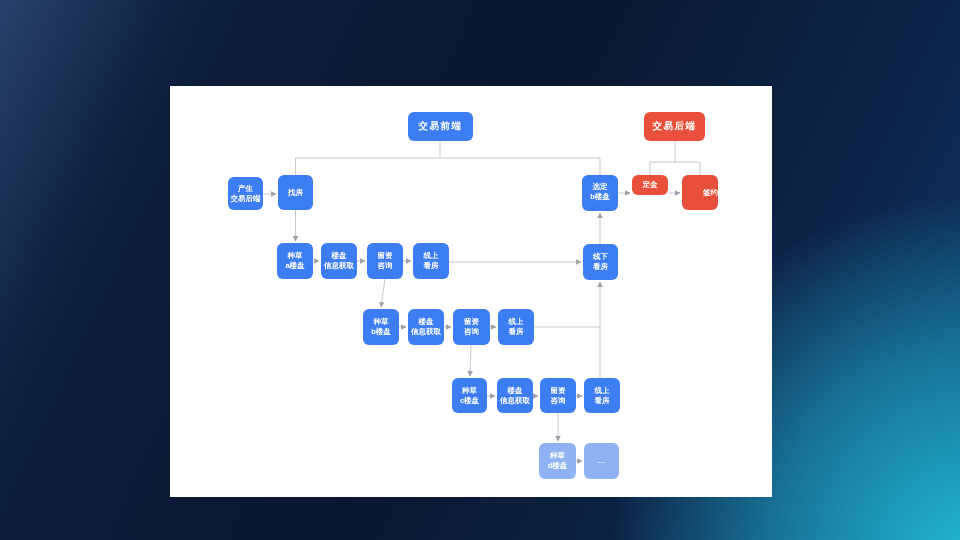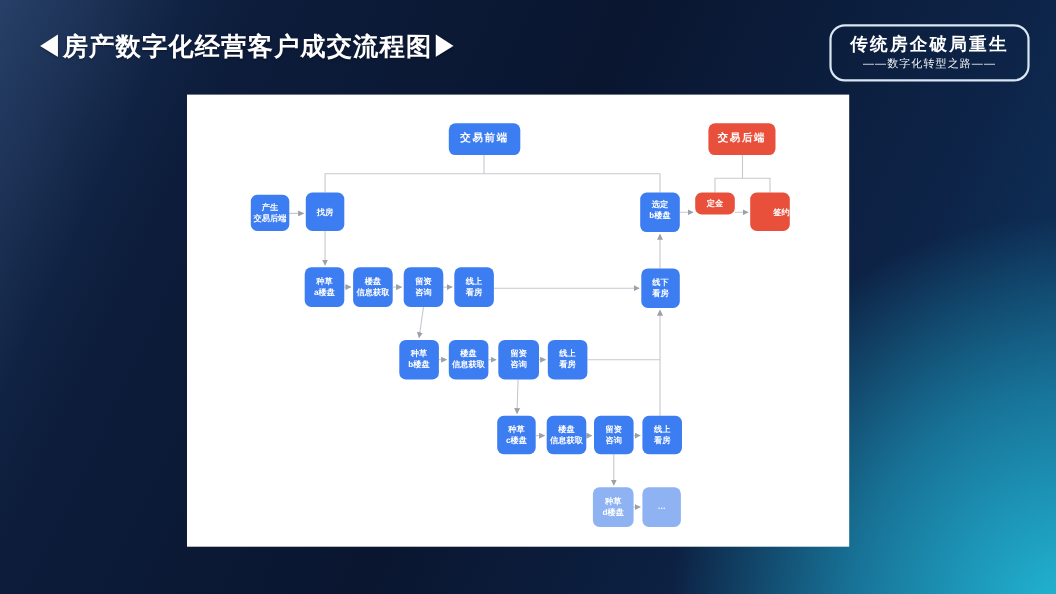--- a/index.html
+++ b/index.html
@@ -42,26 +42,21 @@
     position:absolute; left:0; bottom:13px; width:100%;
     text-align:center; color:#ccd6dc; font-size:13px; letter-spacing:2px;
   }
   .footer-sep { opacity:0.35; margin:0 9px; font-weight:400; }
 </style>
 </head>
 <body>
 
 <div class="slide">
 
-  <div class="slide-title">◀房产数字化经营客户成交流程图▶</div>
 
-  <div class="logo-badge">
-    <div class="logo-title">传统房企破局重生</div>
-    <div class="logo-subtitle">——数字化转型之路——</div>
-  </div>
 
   <div class="flow-canvas">
     <svg class="flow-connectors" width="602" height="411" viewBox="0 0 602 411">
         <defs>
           <marker id="arr" viewBox="0 0 10 10" refX="9" refY="5" markerWidth="5.5" markerHeight="5.5" orient="auto-start-reverse">
             <path d="M0,0 L10,5 L0,10 z" fill="#9aa1a9"></path>
           </marker>
         </defs>
         <path d="M270,55 L270,72" fill="none" stroke="#c6c9ce" stroke-width="1"></path>
         <path d="M125.5,89 L125.5,72 L430,72 L430,89" fill="none" stroke="#c6c9ce" stroke-width="1"></path>

